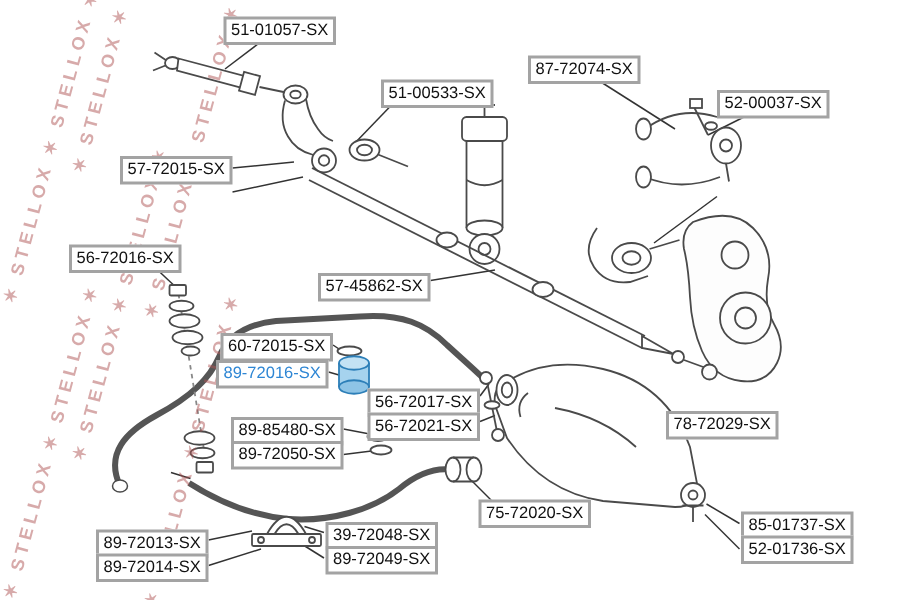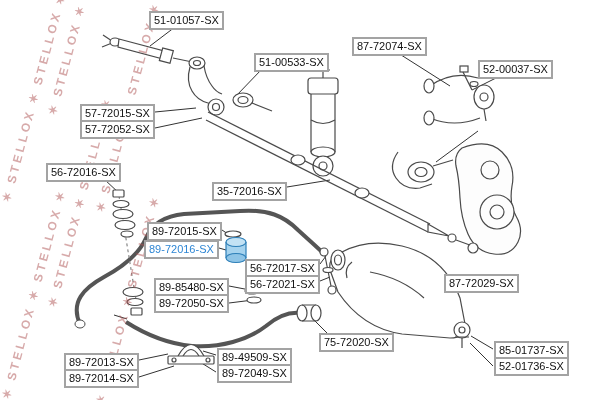--- a/index.html
+++ b/index.html
@@ -192,31 +192,30 @@
   <div class="wm" style="left:52px;top:300px">✶ STELLOX ✶ STELLOX ✶</div>
   <div class="wm" style="left:52px;top:108px">✶ STELLOX ✶ STELLOX ✶</div>
   <div class="wm" style="left:100px;top:398px">✶ STELLOX ✶ STELLOX ✶</div>
   <div class="wm" style="left:100px;top:205px">✶ STELLOX ✶ STELLOX ✶</div>
 
   <div class="plabel" style="left:149px;top:11px">51-01057-SX</div>
   <div class="plabel" style="left:254px;top:53px">51-00533-SX</div>
   <div class="plabel" style="left:352px;top:37px">87-72074-SX</div>
   <div class="plabel" style="left:478px;top:60px">52-00037-SX</div>
   <div class="plabel" style="left:80px;top:104px">57-72015-SX</div>
-  <div class="plabel" style="left:80px;top:120px">57-72052-SX</div>
   <div class="plabel" style="left:46px;top:163px">56-72016-SX</div>
-  <div class="plabel" style="left:212px;top:182px">35-72016-SX</div>
-  <div class="plabel" style="left:147px;top:222px">89-72015-SX</div>
+  <div class="plabel" style="left:212px;top:182px">57-45862-SX</div>
+  <div class="plabel" style="left:147px;top:222px">60-72015-SX</div>
   <div class="plabel" style="left: 144px; top: 240px; color: rgb(46, 134, 212);">89-72016-SX</div>
   <div class="plabel" style="left:245px;top:259px">56-72017-SX</div>
-  <div class="plabel" style="left:444px;top:274px">87-72029-SX</div>
+  <div class="plabel" style="left:444px;top:274px">78-72029-SX</div>
   <div class="plabel" style="left:154px;top:278px">89-85480-SX</div>
   <div class="plabel" style="left:245px;top:275px">56-72021-SX</div>
   <div class="plabel" style="left:154px;top:294px">89-72050-SX</div>
   <div class="plabel" style="left:319px;top:333px">75-72020-SX</div>
   <div class="plabel" style="left:494px;top:341px">85-01737-SX</div>
   <div class="plabel" style="left:494px;top:357px">52-01736-SX</div>
   <div class="plabel" style="left:64px;top:353px">89-72013-SX</div>
   <div class="plabel" style="left:64px;top:369px">89-72014-SX</div>
-  <div class="plabel" style="left:217px;top:348px">89-49509-SX</div>
+  <div class="plabel" style="left:217px;top:348px">39-72048-SX</div>
   <div class="plabel" style="left:217px;top:364px">89-72049-SX</div>
 
 </div>
 
 </body></html>

